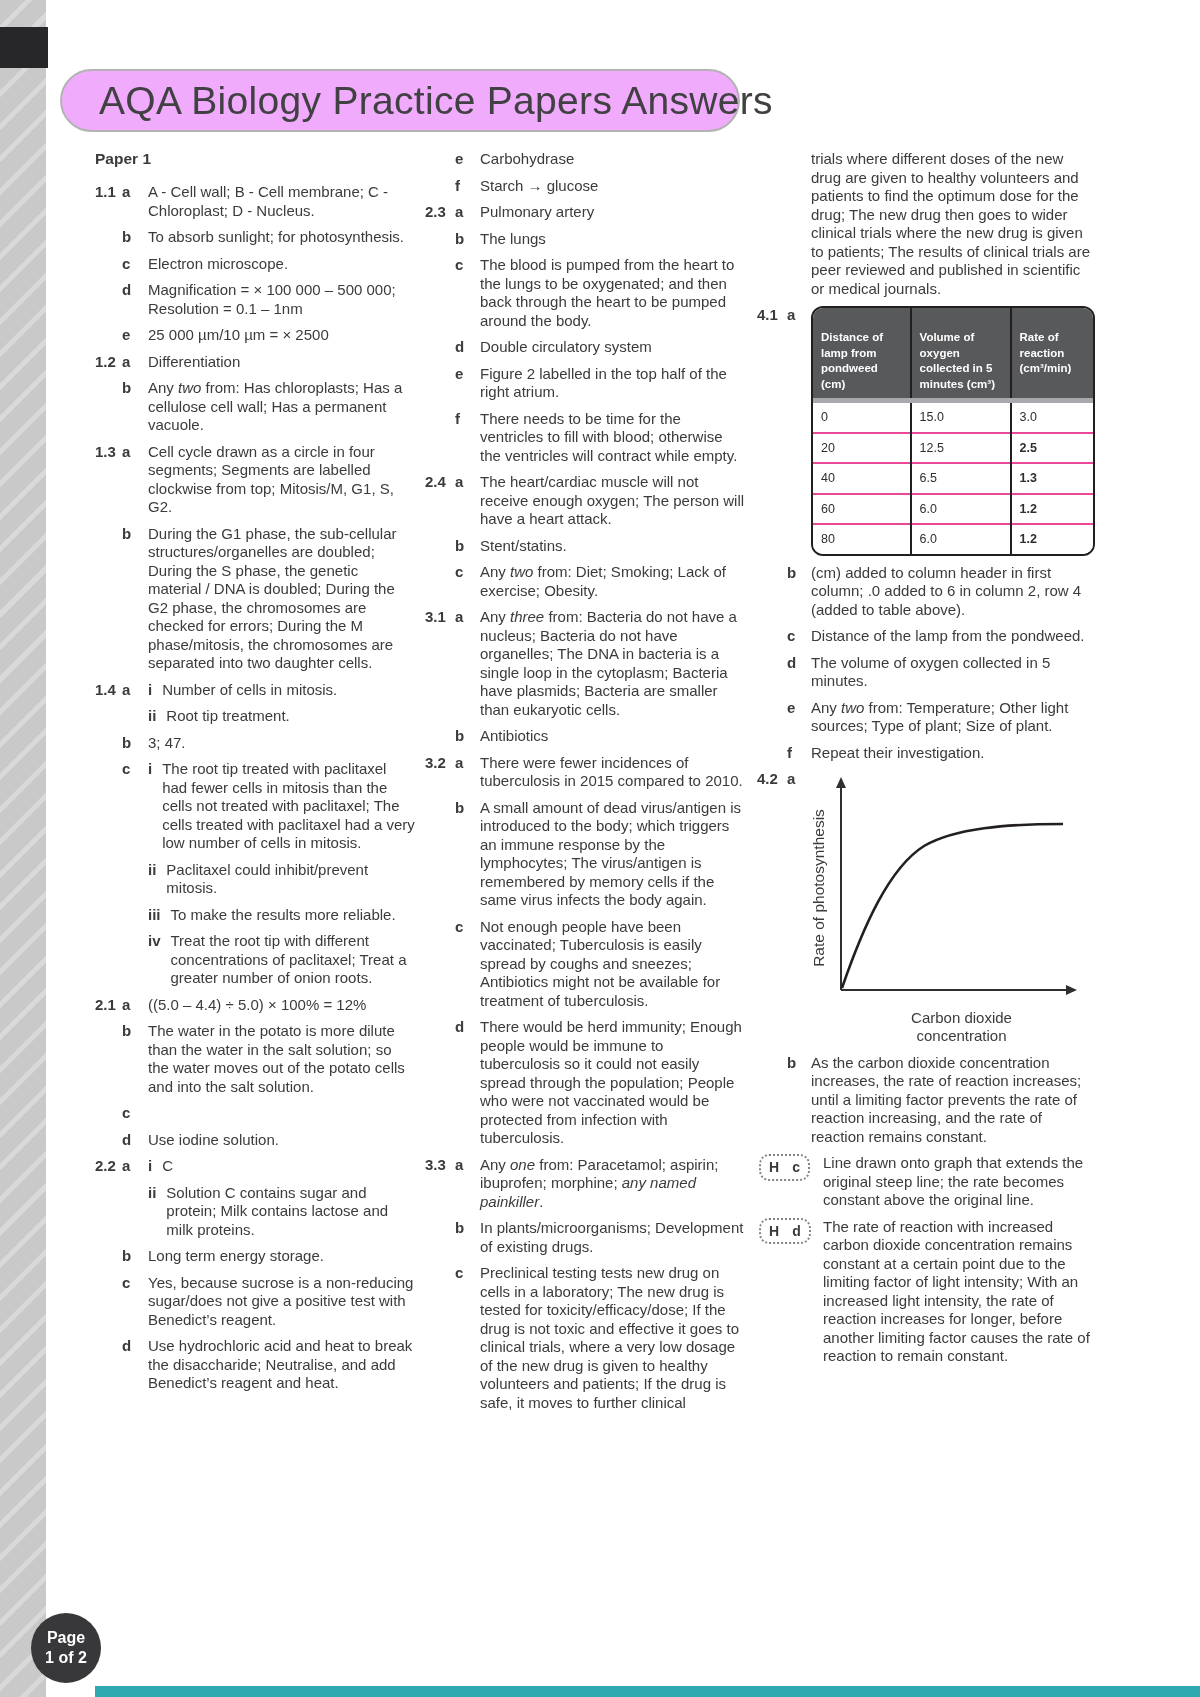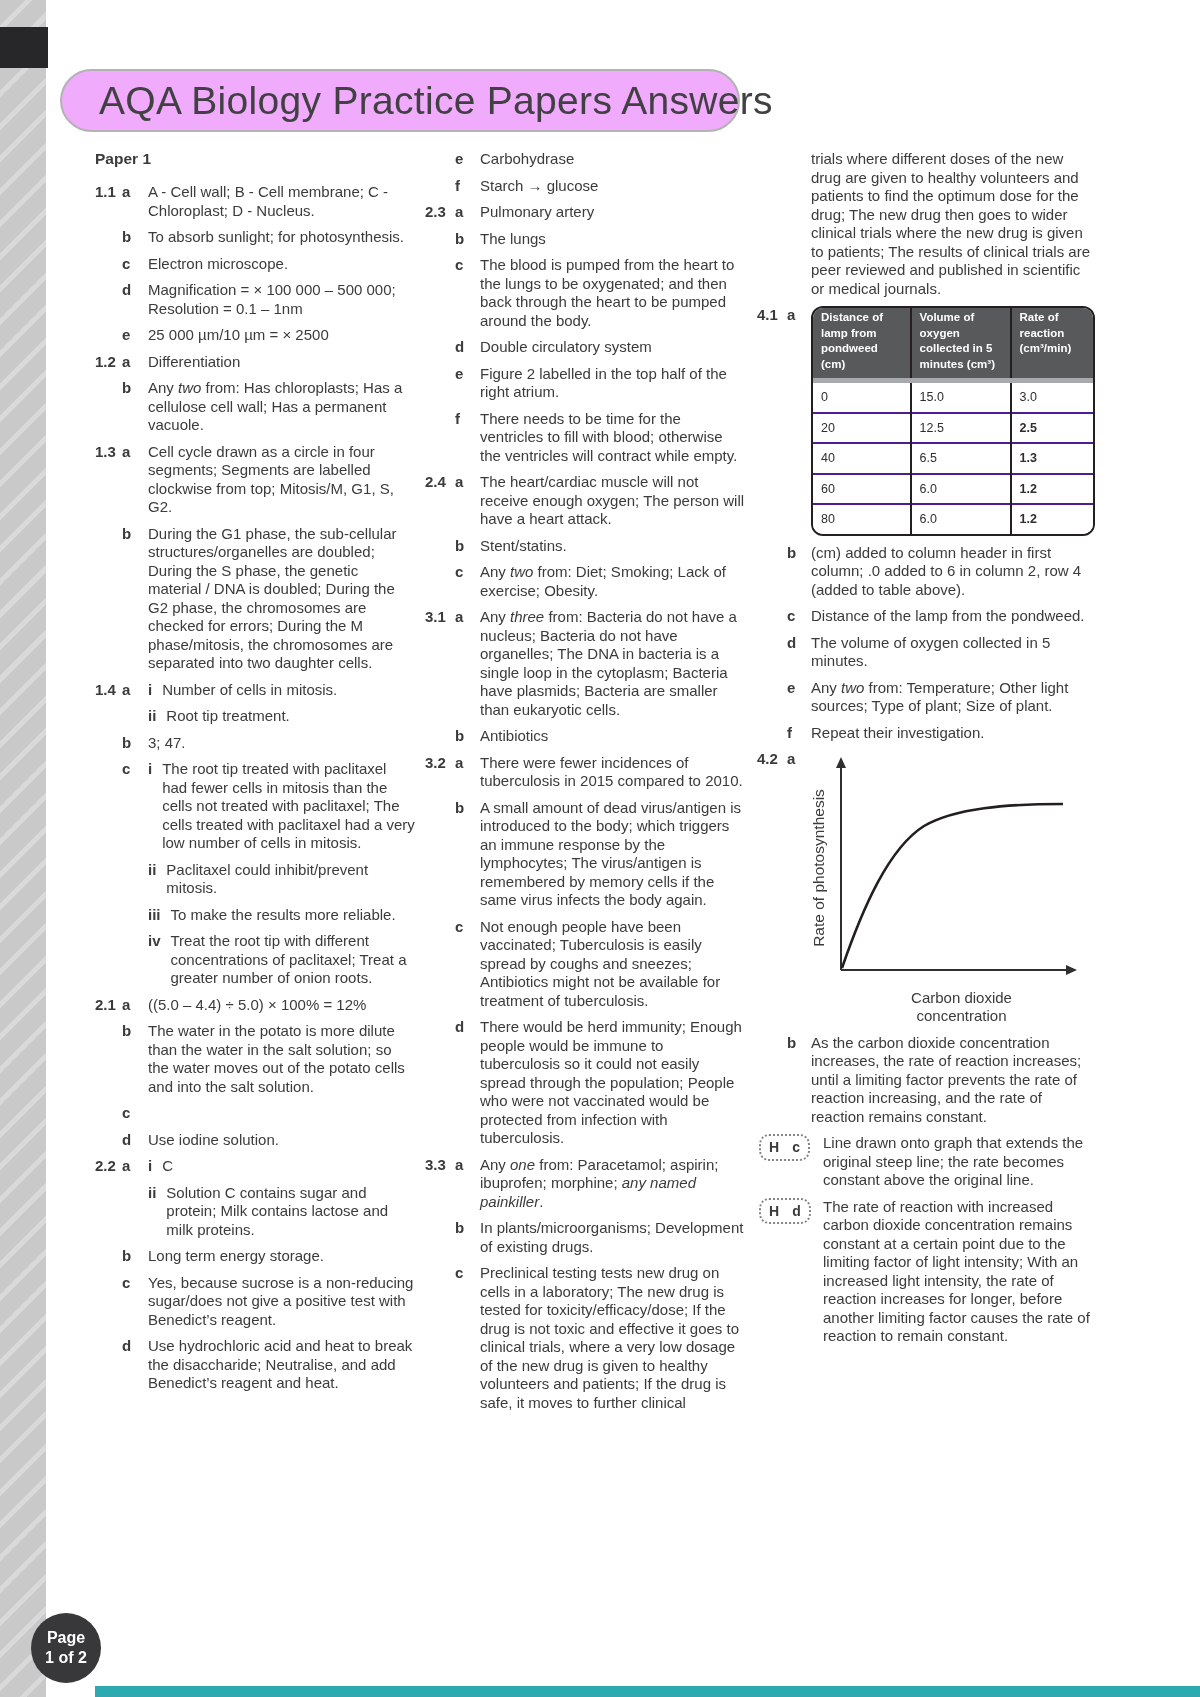--- a/index.html
+++ b/index.html
@@ -41,25 +41,25 @@
   .hbox{
     display:inline-flex;gap:13px;align-items:center;justify-self:start;align-self:start;
     border:2px dotted #818386;border-radius:10px;padding:2px 8px;margin-left:2px;margin-right:8px;
     font-weight:bold;font-size:14px;color:#3b3b3d;
   }
   
   .tbl-wrap{border:2px solid #231f20;border-radius:12px;overflow:hidden;width:100%;box-sizing:border-box;}
   table.results{border-collapse:collapse;width:100%;}
   table.results th{
     background:#58595b;color:#fff;text-align:left;vertical-align:top;
-    font-size:11.5px;line-height:15.5px;font-weight:bold;padding:2px 7px 6px 8px;
+    font-size:11.5px;line-height:15.5px;font-weight:bold;padding:22px 7px 6px 8px;
     border-right:2px solid #231f20;border-bottom:5px solid #a7a9ac;
   }
   table.results td{
-    font-size:12.5px;padding:5px 8px;border-right:2px solid #231f20;border-top:2px solid #4c1d95;
+    font-size:12.5px;padding:5px 8px;border-right:2px solid #231f20;border-top:2px solid #ec4899;
     background:#fff;color:#2e2e30;
   }
   table.results tr>*:last-child{border-right:none;}
   table.results tr:first-child td{border-top:none;}
   td.boldval{font-weight:bold;}
   
   .graph-box{padding-top:2px;}
   .graph-xlabel{width:225px;margin-left:38px;text-align:center;font-size:15px;line-height:18.5px;white-space:pre-line;}
   em{font-style:italic;}
 </style>

